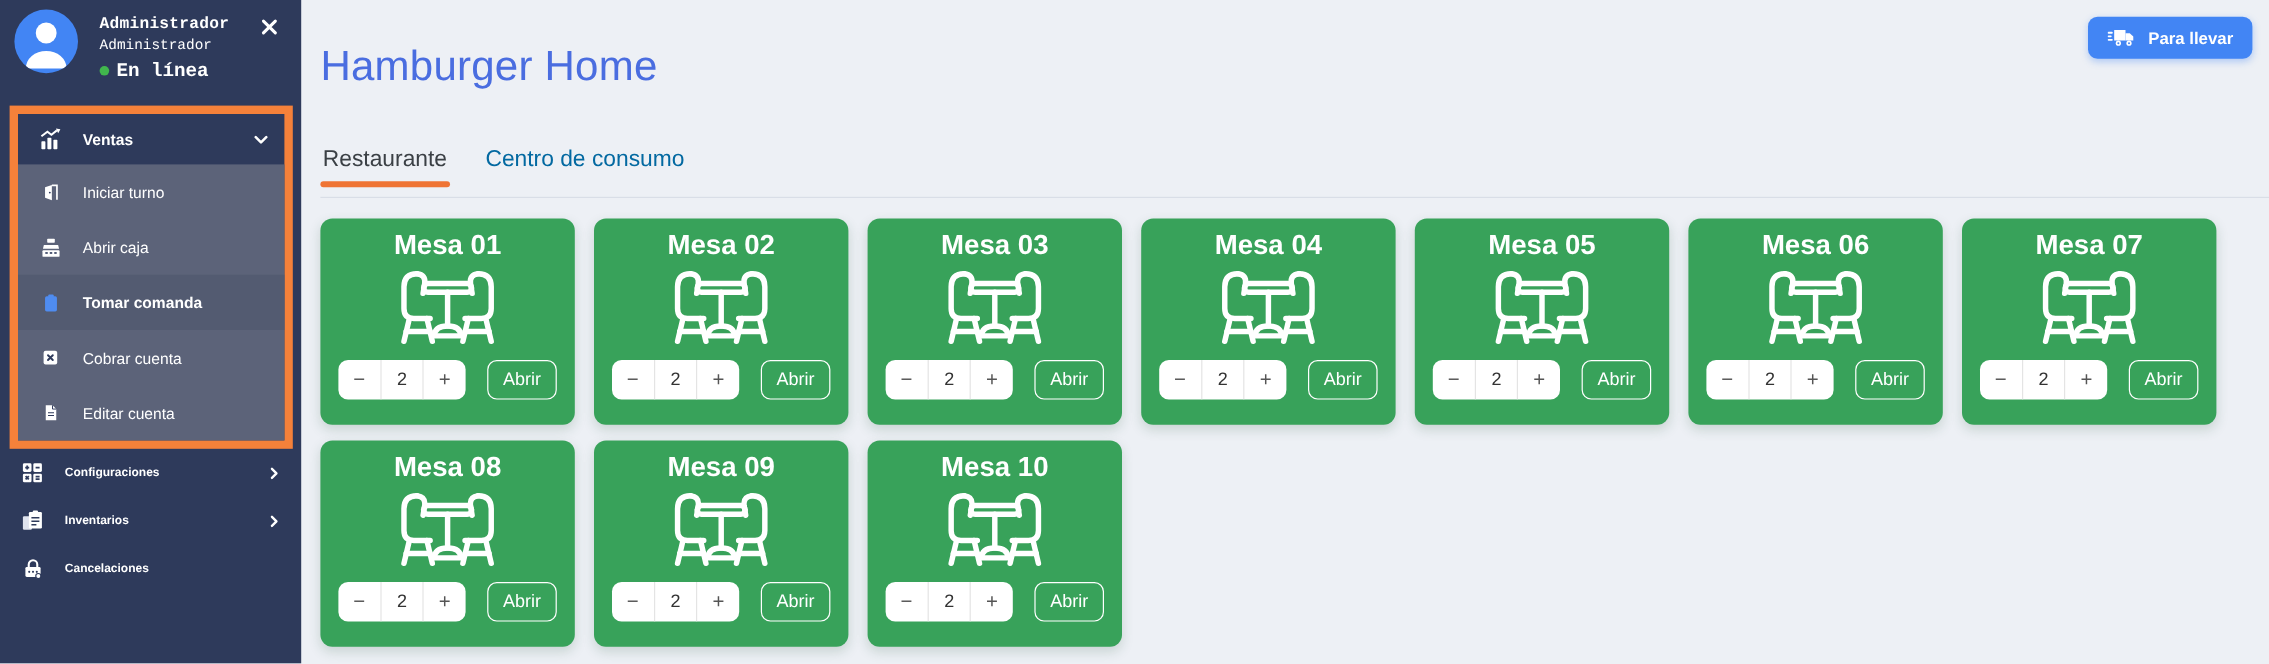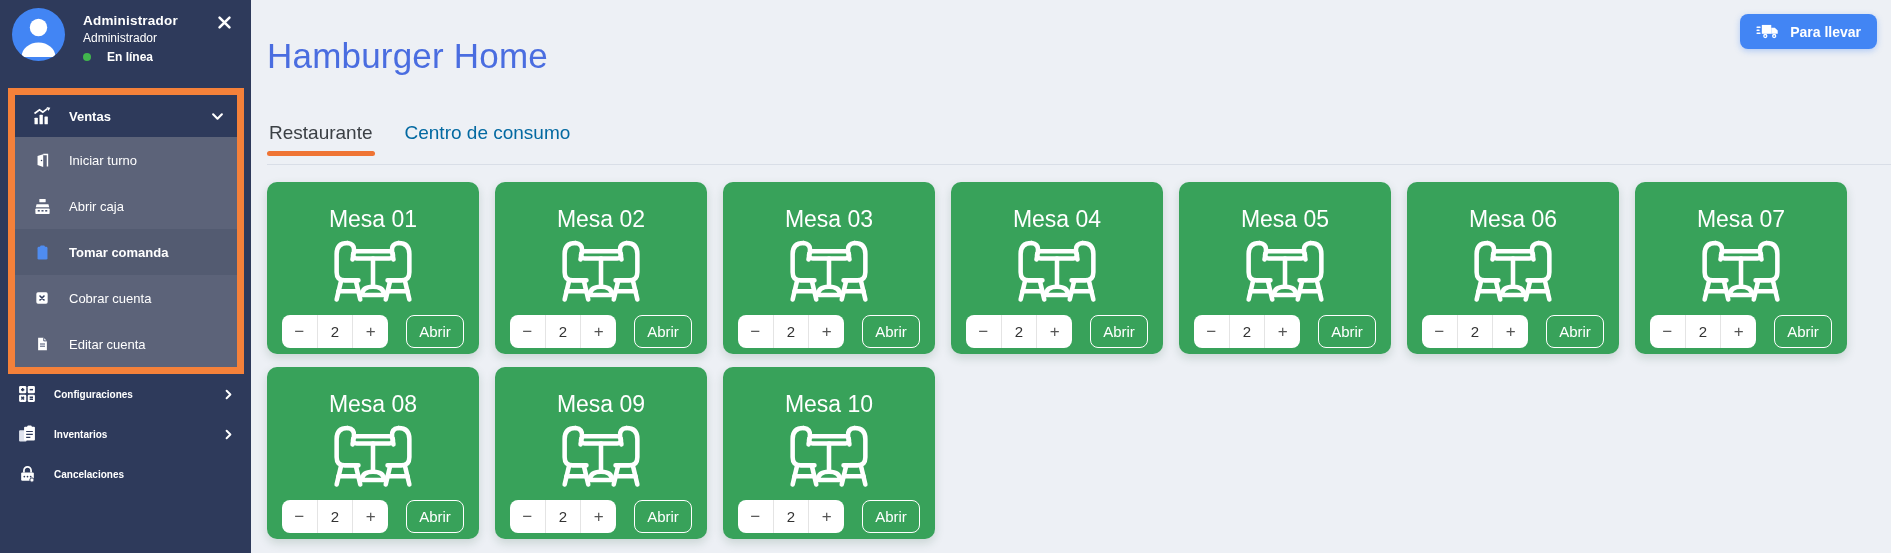--- a/index.html
+++ b/index.html
@@ -8,24 +8,24 @@
     width:1891px; height:553px; overflow:hidden;
     font-family:"Liberation Sans", sans-serif;
     background:#edf0f5; color:#333;
   }
   .app { display:flex; width:1891px; height:553px; }
 
   
   .sidebar { width:251px; min-width:251px; height:553px; background:#2e3a5b; color:#fff; }
   .user { position:relative; display:flex; padding:8px 14px 0 12px; height:70px; }
   .avatar { width:53px; height:53px; border-radius:50%; background:#4285f4; overflow:hidden; flex-shrink:0; }
-  .user-info { margin-left:18px; padding-top:5px; }
+  .user-info { margin-left:18px; padding-top:5px;font-family:Liberation Mono, monospace; }
   .user-name { font-weight:bold; font-size:13.5px; letter-spacing:.2px; }
   .user-role { font-size:12px; margin-top:3px; }
-  .user-status { display:flex; align-items:center; gap:16px; margin-top:5px; font-size:12px; font-weight:bold; }
+  .user-status { display:flex; align-items:center; gap:6px; margin-top:5px; font-size:16px; font-weight:bold; }
   .dot { width:8px; height:8px; border-radius:50%; background:#41b64d; }
   .close-btn { position:absolute; top:12px; right:16px; background:none; border:none; padding:2px; cursor:pointer; line-height:0; }
 
   .menu { margin-top:18px; }
   .ventas-box { border:7px solid #f5813a; margin-left:8px; width:236px; }
   .menu-item, .submenu-item, .section-item { display:flex; align-items:center; cursor:pointer; }
   .menu-item { height:42px; padding:0 12px 0 15px; }
   .menu-item .lbl { margin-left:15px; font-size:13px; font-weight:600; }
   .icon { width:24px; height:22px; display:inline-flex; align-items:center; justify-content:center; flex-shrink:0; line-height:0; }
   .chev { margin-left:auto; line-height:0; }
@@ -48,21 +48,21 @@
   .tabs { display:flex; align-items:center; gap:28px; margin-top:46px; }
   .tab { font-size:19px; color:#0369a1; padding:0 2px 12px 2px; position:relative; cursor:pointer; }
   .tab.active { color:#3b4045; }
   .tab.active::after { content:""; position:absolute; left:0; right:0; bottom:0; height:5px; border-radius:3px; background:#ef7434; }
   .divider { height:1px; background:#d9dee7; margin:8px -16px 0 0; }
 
   .cards { margin-top:17px; display:grid; grid-template-columns:repeat(7,212px); column-gap:16px; row-gap:13px; }
   .card { width:212px; height:172px; background:#38a25a; border-radius:10px; color:#fff;
     display:flex; flex-direction:column; align-items:center;
     box-shadow:0 4px 10px rgba(40,90,60,.18); }
-  .card-title { font-size:23px; font-weight:400; margin-top:24px; }
+  .card-title { font-size:23px; font-weight:700; margin-top:9px; }
   .table-icon { margin-top:1px; line-height:0; }
   .card-controls { display:flex; justify-content:space-between; width:100%; padding:0 15px; margin-top:1px; }
   .stepper { background:#fff; border-radius:8px; height:33px; width:106px; display:flex; align-items:stretch; overflow:hidden; }
   .step-btn { flex:1; border:none; background:none; font-size:17px; color:#555; cursor:pointer; font-family:inherit; padding:0; }
   .step-val { flex:1; display:flex; align-items:center; justify-content:center; font-size:15px; color:#333;
     border-left:1px solid #e4e4e4; border-right:1px solid #e4e4e4; }
   .abrir-btn { width:58px; height:33px; background:transparent; border:1.5px solid #fff; border-radius:8px;
     color:#fff; font-size:15px; font-family:inherit; cursor:pointer; }
 </style>
 </head>

